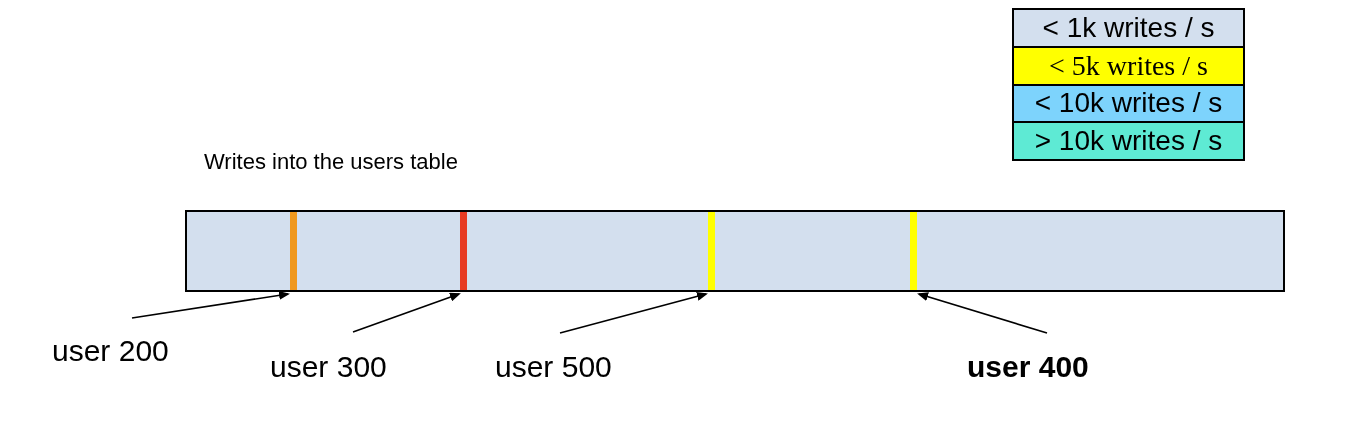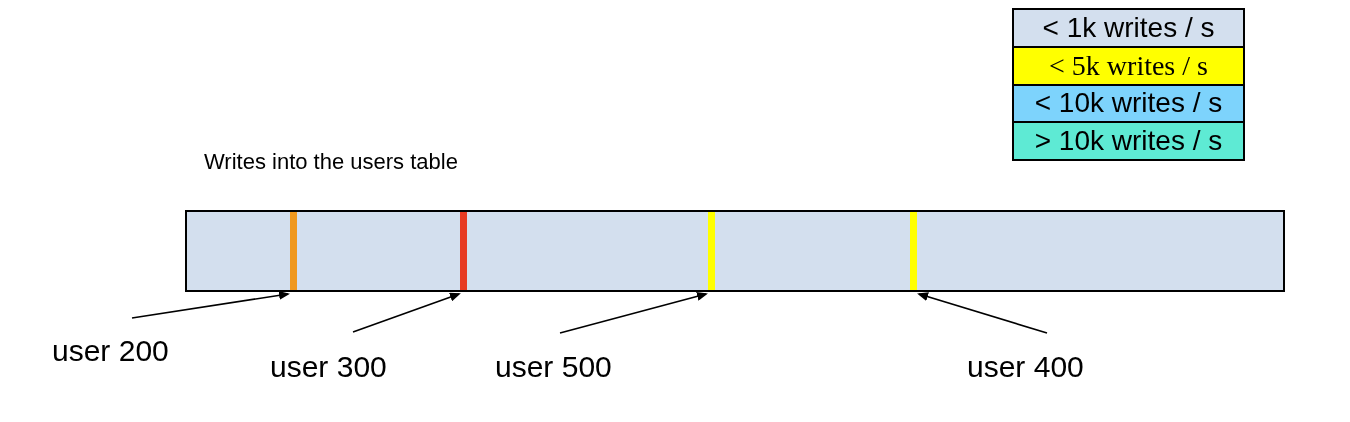--- a/index.html
+++ b/index.html
@@ -99,14 +99,14 @@
       <line x1="560" y1="333" x2="706" y2="294" marker-end="url(#ah)"></line>
       <line x1="1047" y1="333" x2="919" y2="294" marker-end="url(#ah)"></line>
     </svg>
 <div class="stripe" style="left: 289.5px; top: 212px; height: 78px; background: rgb(240, 152, 30);"></div>
     <div class="marker-label" style="left: 52px; top: 336px;">user 200</div>
     <div class="stripe" style="left: 459.5px; top: 212px; height: 78px; background: rgb(231, 59, 35);"></div>
     <div class="marker-label" style="left: 270px; top: 352px;">user 300</div>
     <div class="stripe" style="left: 707.5px; top: 212px; height: 78px; background: rgb(255, 255, 0);"></div>
     <div class="marker-label" style="left: 495px; top: 352px;">user 500</div>
     <div class="stripe" style="left: 909.5px; top: 212px; height: 78px; background: rgb(255, 255, 0);"></div>
-    <div class="marker-label" style="left: 967px; top: 352px;">user 400</div>
+    <div class="marker-label" style="left: 967px; top: 352px; font-weight: bold;">user 400</div>
   </div>
 
 </body></html>

